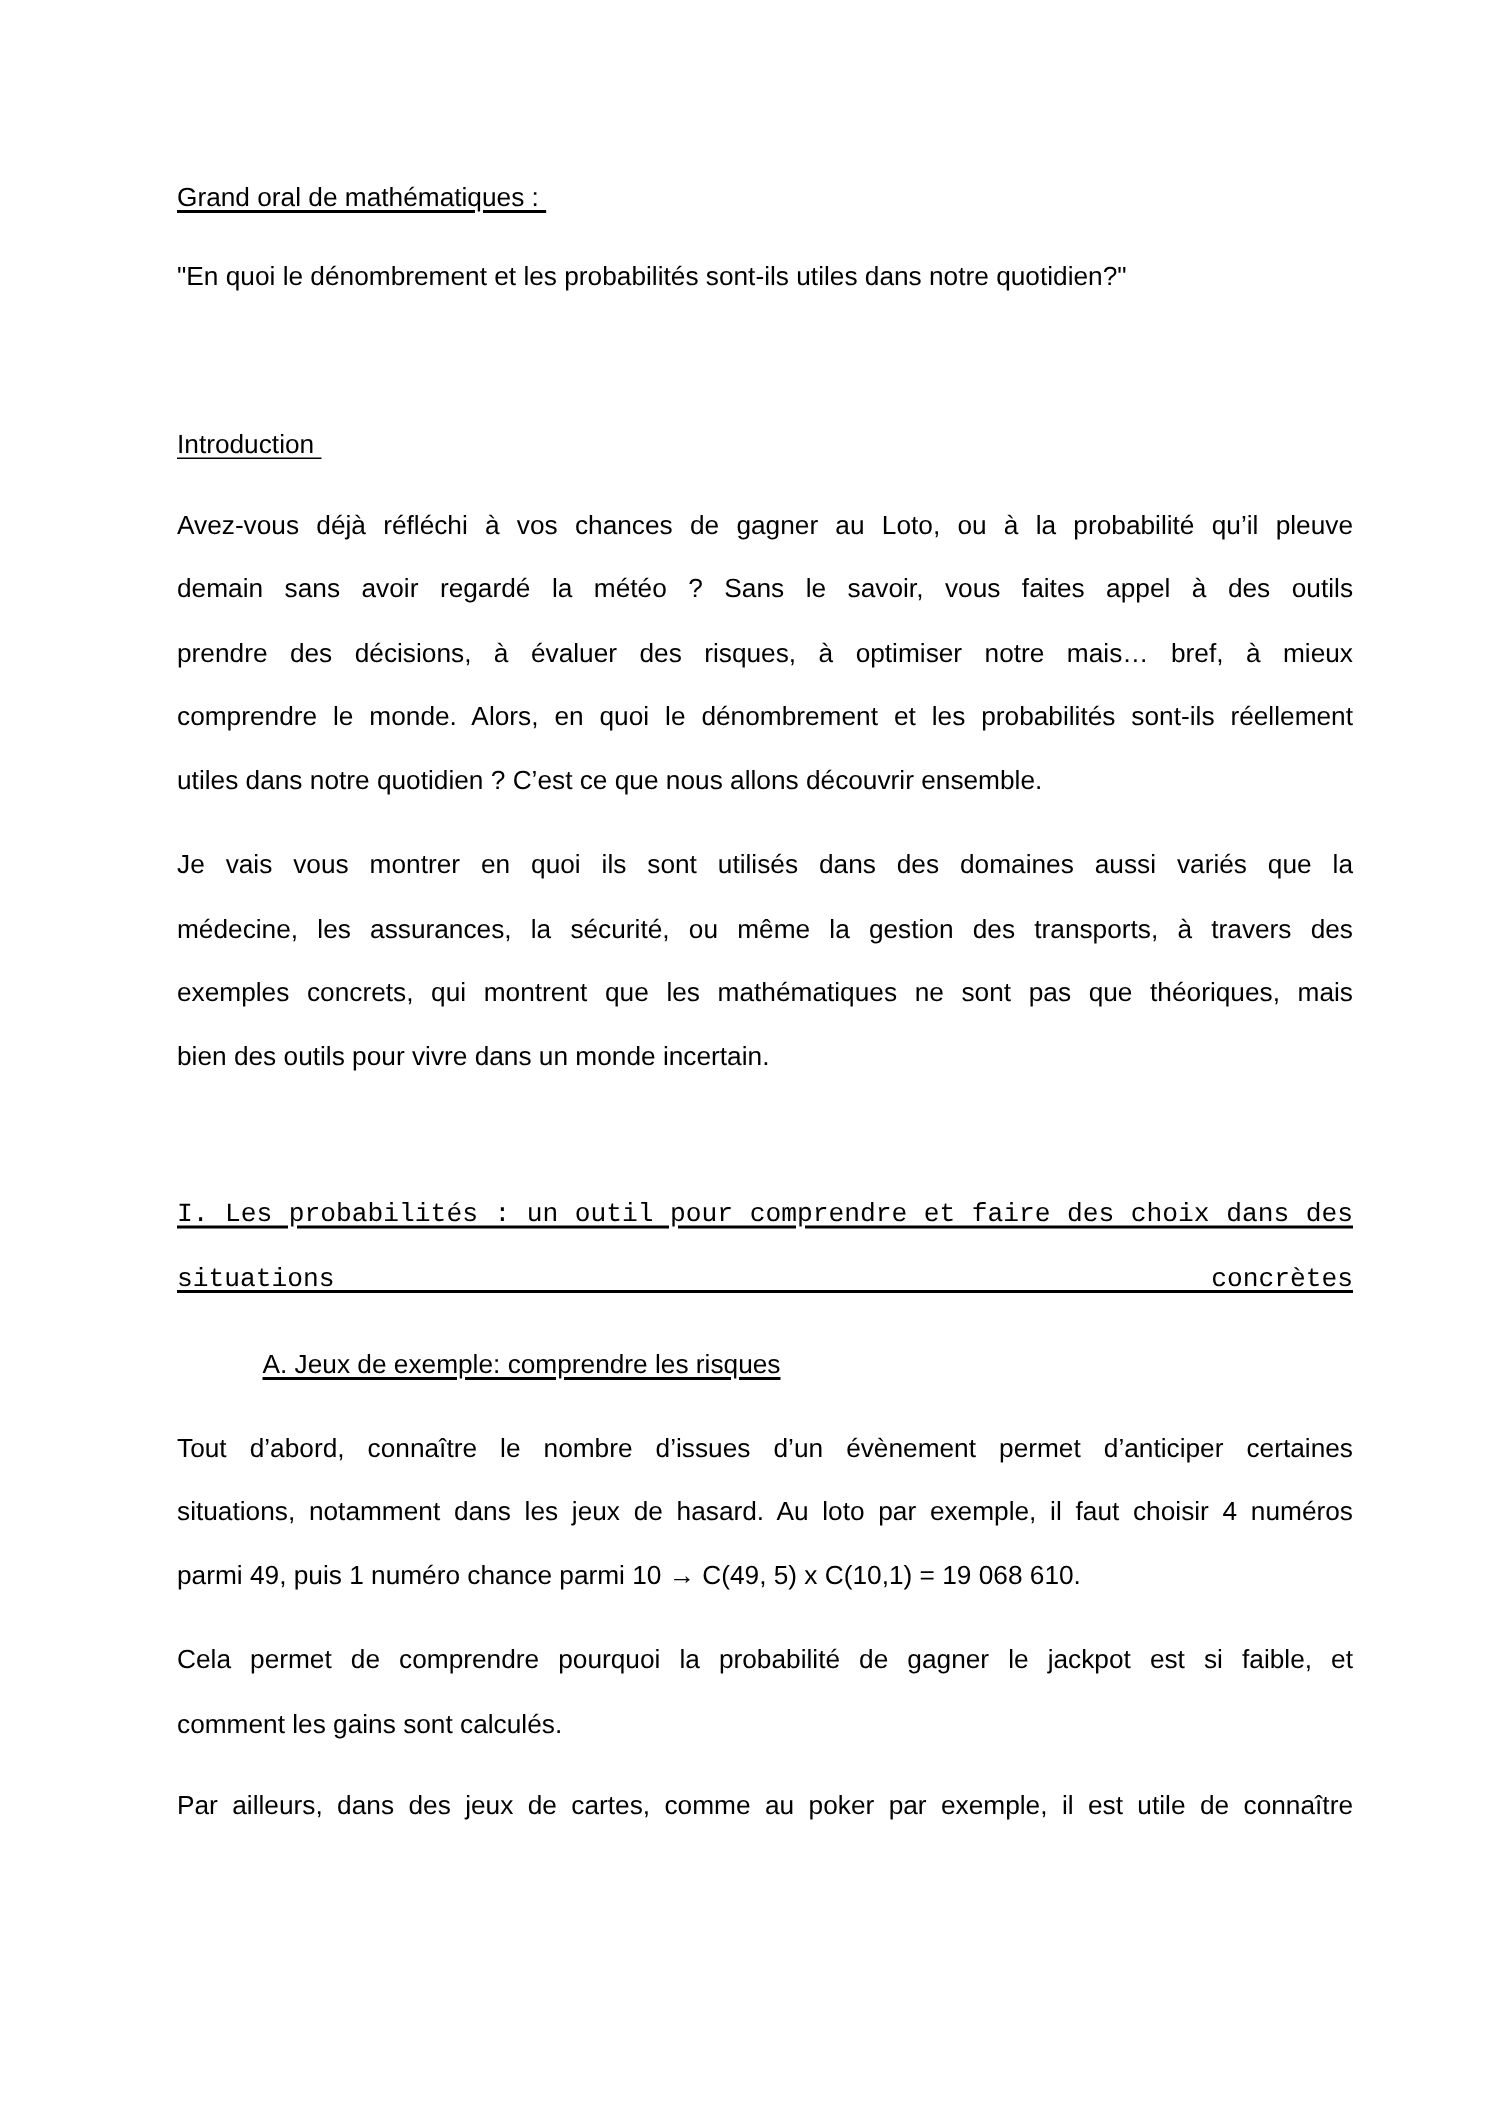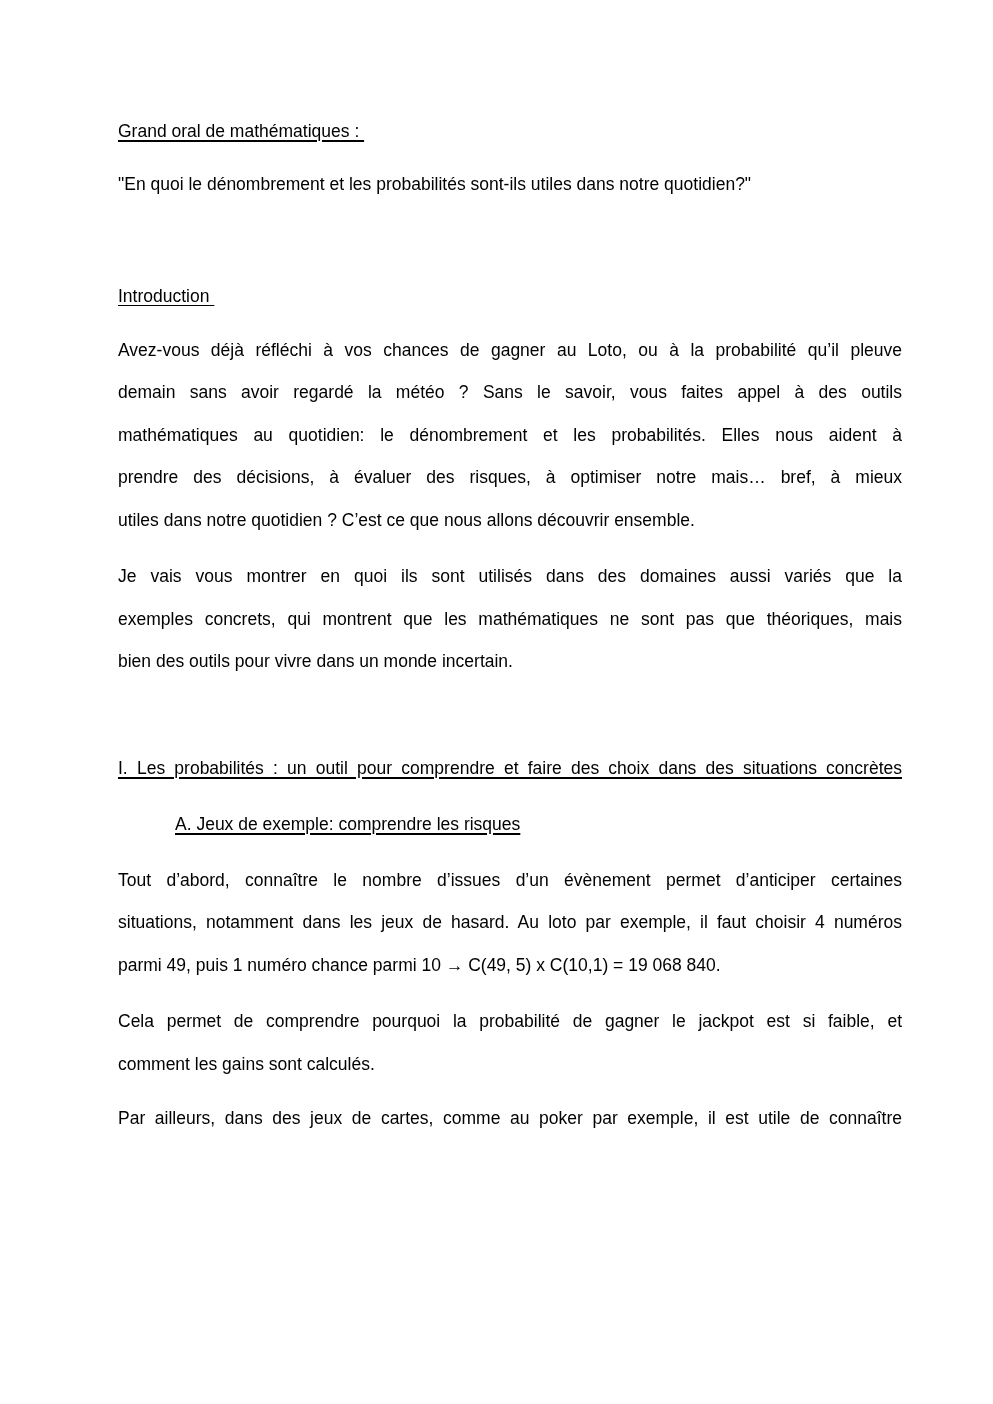--- a/index.html
+++ b/index.html
@@ -35,57 +35,58 @@
     text-decoration-thickness: 1.5px;
     text-underline-offset: 3px;
   }
   .indent {
     padding-left: 57px;
   }
   .mt-quote   { margin-top: 10px; }
   .mt-section { margin-top: 70px; text-decoration: underline; }
   .mt-p1      { margin-top: 11px; }
   .mt-p       { margin-top: 14px; }
-  .mt-h1      { margin-top: 64px; }
+  .mt-h1      { margin-top: 64px; font-family: Liberation Mono, monospace; }
   .mt-p3      { margin-top: 13px; }
   .mt-p5      { margin-top: 12px; }
 </style>
 </head>
 <body>
 
 <div class="page">
 
   <div class="line u">Grand oral de mathématiques :&nbsp;</div>
 
   <div class="line mt-quote">"En quoi le dénombrement et les probabilités sont-ils utiles dans notre quotidien?"</div>
 
   <div class="line u mt-section">Introduction&nbsp;</div>
 
   <div class="paragraph mt-p1">
     <div class="line j">Avez-vous déjà réfléchi à vos chances de gagner au Loto, ou à la probabilité qu’il pleuve</div>
     <div class="line j">demain sans avoir regardé la météo ? Sans le savoir, vous faites appel à des outils</div>
-    <div class="line j">mathématiques au quotidien: le dénombrement et les probabilités. Elles nous aident à</div>
     <div class="line j">prendre des décisions, à évaluer des risques, à optimiser notre mais… bref, à mieux</div>
+    <div class="line j">comprendre le monde. Alors, en quoi le dénombrement et les probabilités sont-ils réellement</div>
     <div class="line">utiles dans notre quotidien ? C’est ce que nous allons découvrir ensemble.</div>
   </div>
 
   <div class="paragraph mt-p">
     <div class="line j">Je vais vous montrer en quoi ils sont utilisés dans des domaines aussi variés que la</div>
+    <div class="line j">médecine, les assurances, la sécurité, ou même la gestion des transports, à travers des</div>
     <div class="line j">exemples concrets, qui montrent que les mathématiques ne sont pas que théoriques, mais</div>
     <div class="line">bien des outils pour vivre dans un monde incertain.</div>
   </div>
 
   <div class="line u j mt-h1">I. Les probabilités : un outil pour comprendre et faire des choix dans des situations concrètes</div>
 
   <div class="line mt-p indent"><span class="u">A. Jeux de exemple: comprendre les risques</span></div>
 
   <div class="paragraph mt-p3">
     <div class="line j">Tout d’abord, connaître le nombre d’issues d’un évènement permet d’anticiper certaines</div>
     <div class="line j">situations, notamment dans les jeux de hasard. Au loto par exemple, il faut choisir 4 numéros</div>
-    <div class="line">parmi 49, puis 1 numéro chance parmi 10 → C(49, 5) x C(10,1) = 19 068 840.</div>
+    <div class="line">parmi 49, puis 1 numéro chance parmi 10 → C(49, 5) x C(10,1) = 19 068 610.</div>
   </div>
 
   <div class="paragraph mt-p">
     <div class="line j">Cela permet de comprendre pourquoi la probabilité de gagner le jackpot est si faible, et</div>
     <div class="line">comment les gains sont calculés.</div>
   </div>
 
   <div class="paragraph mt-p5">
     <div class="line j">Par ailleurs, dans des jeux de cartes, comme au poker par exemple, il est utile de connaître</div>
   </div>

